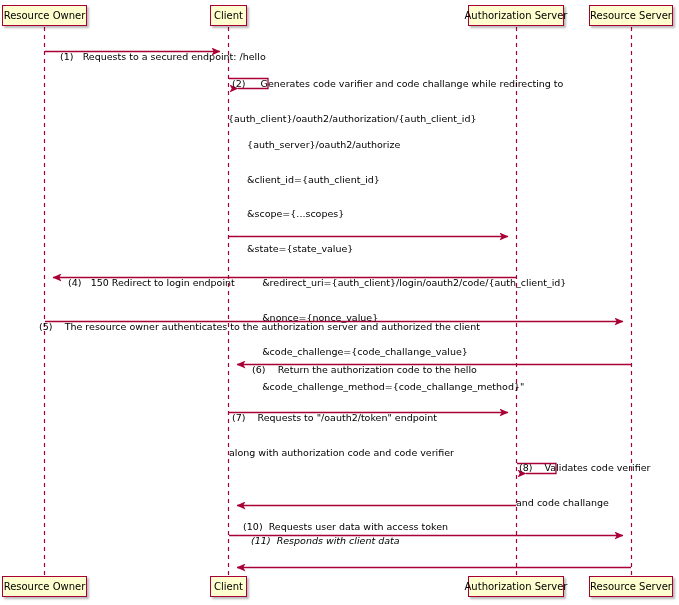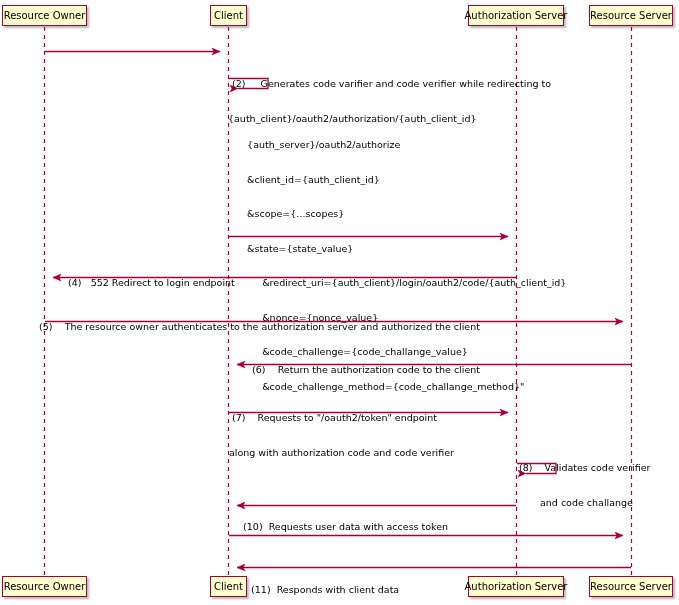--- a/index.html
+++ b/index.html
@@ -119,61 +119,64 @@
   <div class="participant" style="left:210px; top:576px; width:37px; height:21px;">
     <span>Client</span>
   </div>
   <div class="participant" style="left:468px; top:576px; width:96px; height:21px;">
     <span>Authorization Server</span>
   </div>
   <div class="participant" style="left:589px; top:576px; width:84px; height:21px;">
     <span>Resource Server</span>
   </div>
 
+  <div class="msg-label" style="left:48px; top:39px;">
+    <span class="msg-num">(1)</span><span>&nbsp;&nbsp;&nbsp;</span><span>Requests to a secured endpoint: /hello</span>
+  </div>
 
   <div class="msg-label" style="left:232px; top:55px;">
-    <div><span class="msg-num">(2)</span><span>&nbsp;&nbsp;&nbsp;&nbsp;&nbsp;</span><span>Generates code varifier and code verifier while redirecting to</span></div>
+    <div><span class="msg-num">(2)</span><span>&nbsp;&nbsp;&nbsp;&nbsp;&nbsp;</span><span>Generates code varifier and code challange while redirecting to</span></div>
     <div style="margin-left:-4px;"><span>{auth_client}/oauth2/authorization/{auth_client_id}</span></div>
   </div>
 
   <div class="msg-label" style="left:232px; top:116px;">
     <div><span>     {auth_server}/oauth2/authorize</span></div>
     <div><span>     &amp;client_id={auth_client_id}</span></div>
     <div><span>     &amp;scope={...scopes}</span></div>
     <div><span>     &amp;state={state_value}</span></div>
     <div><span>          &amp;redirect_uri={auth_client}/login/oauth2/code/{auth_client_id}</span></div>
     <div><span>          &amp;nonce={nonce_value}</span></div>
     <div><span>          &amp;code_challenge={code_challange_value}</span></div>
     <div><span>          &amp;code_challenge_method={code_challange_method}"</span></div>
   </div>
 
   <div class="msg-label" style="left:56px; top:265px;">
-    <span class="msg-num">(4)</span><span>&nbsp;&nbsp;&nbsp;</span><span>552 Redirect to login endpoint</span>
+    <span class="msg-num">(4)</span><span>&nbsp;&nbsp;&nbsp;</span><span>150 Redirect to login endpoint</span>
   </div>
 
   <div class="msg-label" style="left:27px; top:309px;">
     <span class="msg-num">(5)</span><span>&nbsp;&nbsp;&nbsp;&nbsp;</span><span>The resource owner authenticates to the authorization server and authorized the client</span>
   </div>
 
   <div class="msg-label" style="left:240px; top:352px;">
-    <span class="msg-num">(6)</span><span>&nbsp;&nbsp;&nbsp;&nbsp;</span><span>Return the authorization code to the client</span>
+    <span class="msg-num">(6)</span><span>&nbsp;&nbsp;&nbsp;&nbsp;</span><span>Return the authorization code to the hello</span>
   </div>
 
   <div class="msg-label" style="left:232px; top:389px;">
     <div><span class="msg-num">(7)</span><span>&nbsp;&nbsp;&nbsp;&nbsp;</span><span>Requests to "/oauth2/token" endpoint</span></div>
     <div style="margin-left:-3px;"><span>along with authorization code and code verifier</span></div>
   </div>
 
   <div class="msg-label" style="left:519px; top:439px;">
     <div><span class="msg-num">(8)</span><span>&nbsp;&nbsp;&nbsp;&nbsp;</span><span>Validates code verifier</span></div>
-    <div style="margin-left:-3px;padding-left:24px;"><span>and code challange</span></div>
+    <div style="margin-left:-3px;"><span>and code challange</span></div>
   </div>
 
 
   <div class="msg-label" style="left:231px; top:509px;">
     <span class="msg-num">(10)</span><span>&nbsp;&nbsp;</span><span>Requests user data with access token</span>
   </div>
 
-  <div class="msg-label" style="left:239px; top:572px;">
+  <div class="msg-label" style="left:239px; top:523px;font-style:italic;">
     <span class="msg-num">(11)</span><span>&nbsp;&nbsp;</span><span>Responds with client data</span>
   </div>
 
 </div>
 
 </body></html>

